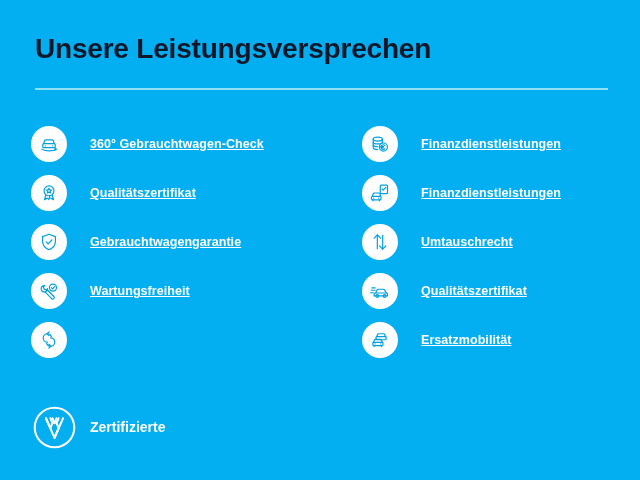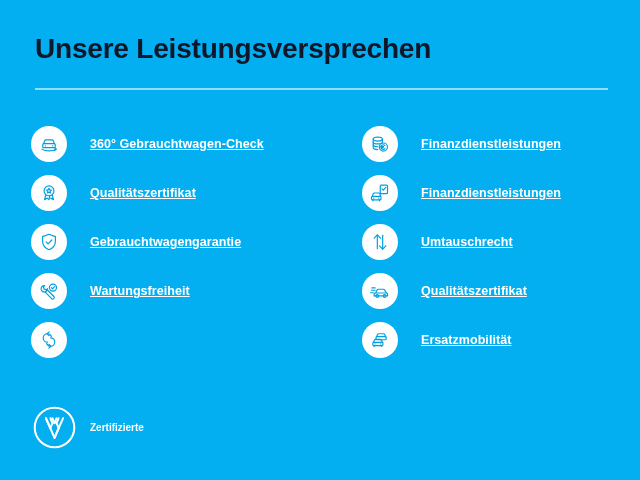--- a/index.html
+++ b/index.html
@@ -74,21 +74,21 @@
   .brand {
     position:absolute;
     left:31px; top:404px;
     display:flex;
     align-items:center;
   }
   .vw-logo { width:47px; height:47px; min-width:47px; }
   .brand-text {
     margin-left:12px;
     color:#FFFFFF;
-    font-size:10px;
+    font-size:14px;
     font-weight:bold;
     line-height:15px;
   }
   .brand-line { display:block; white-space:nowrap; }
 </style>
 </head>
 <body>
 
 <div class="page">
 

